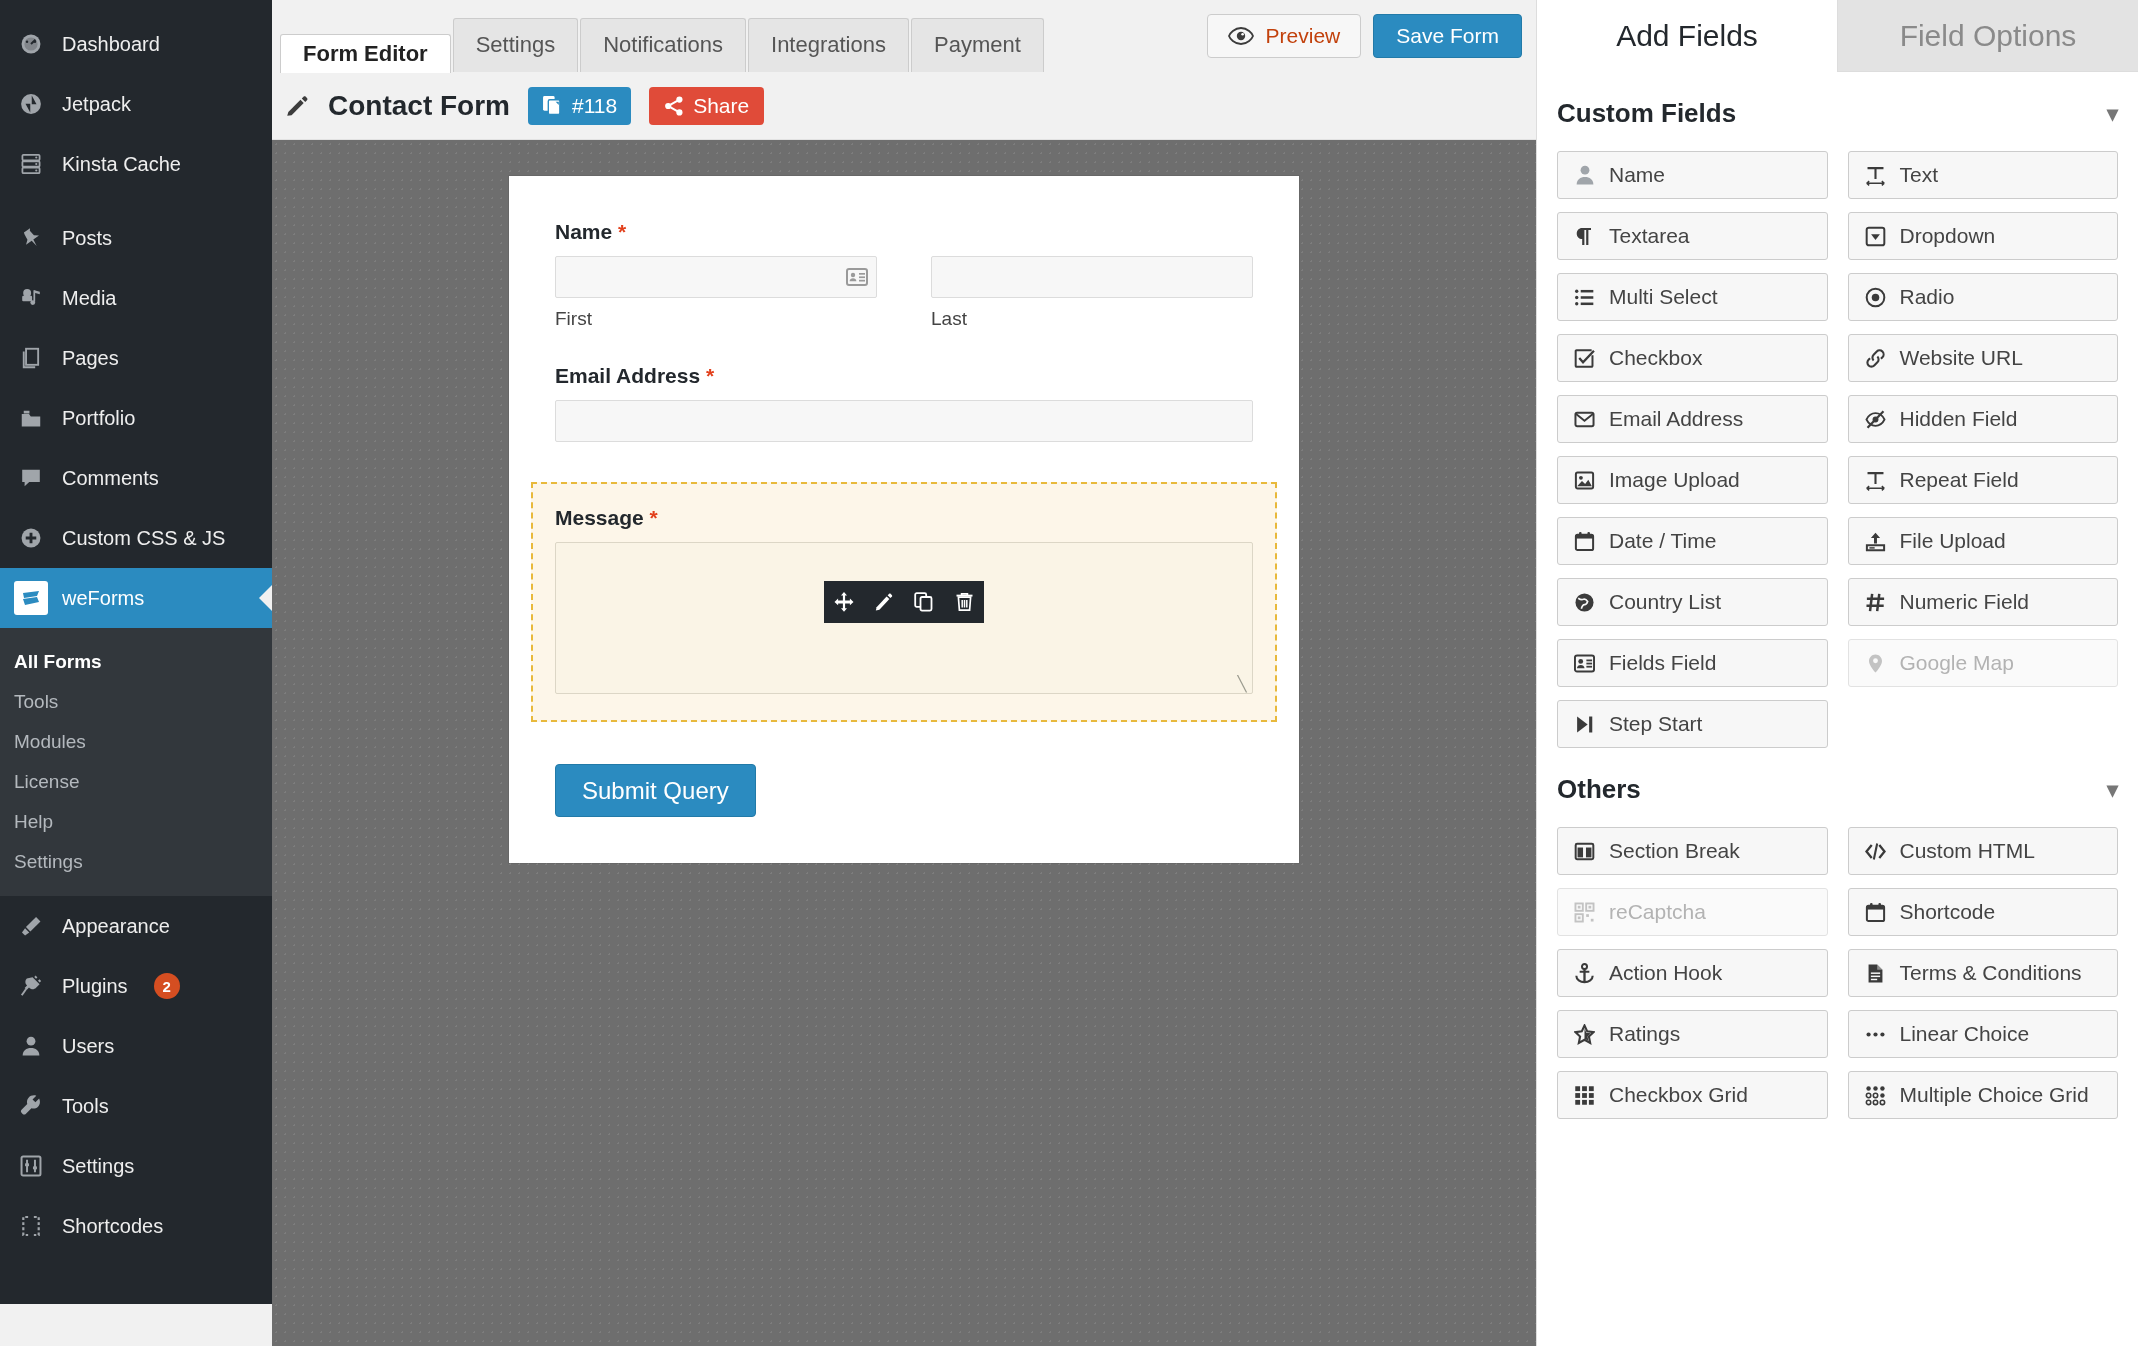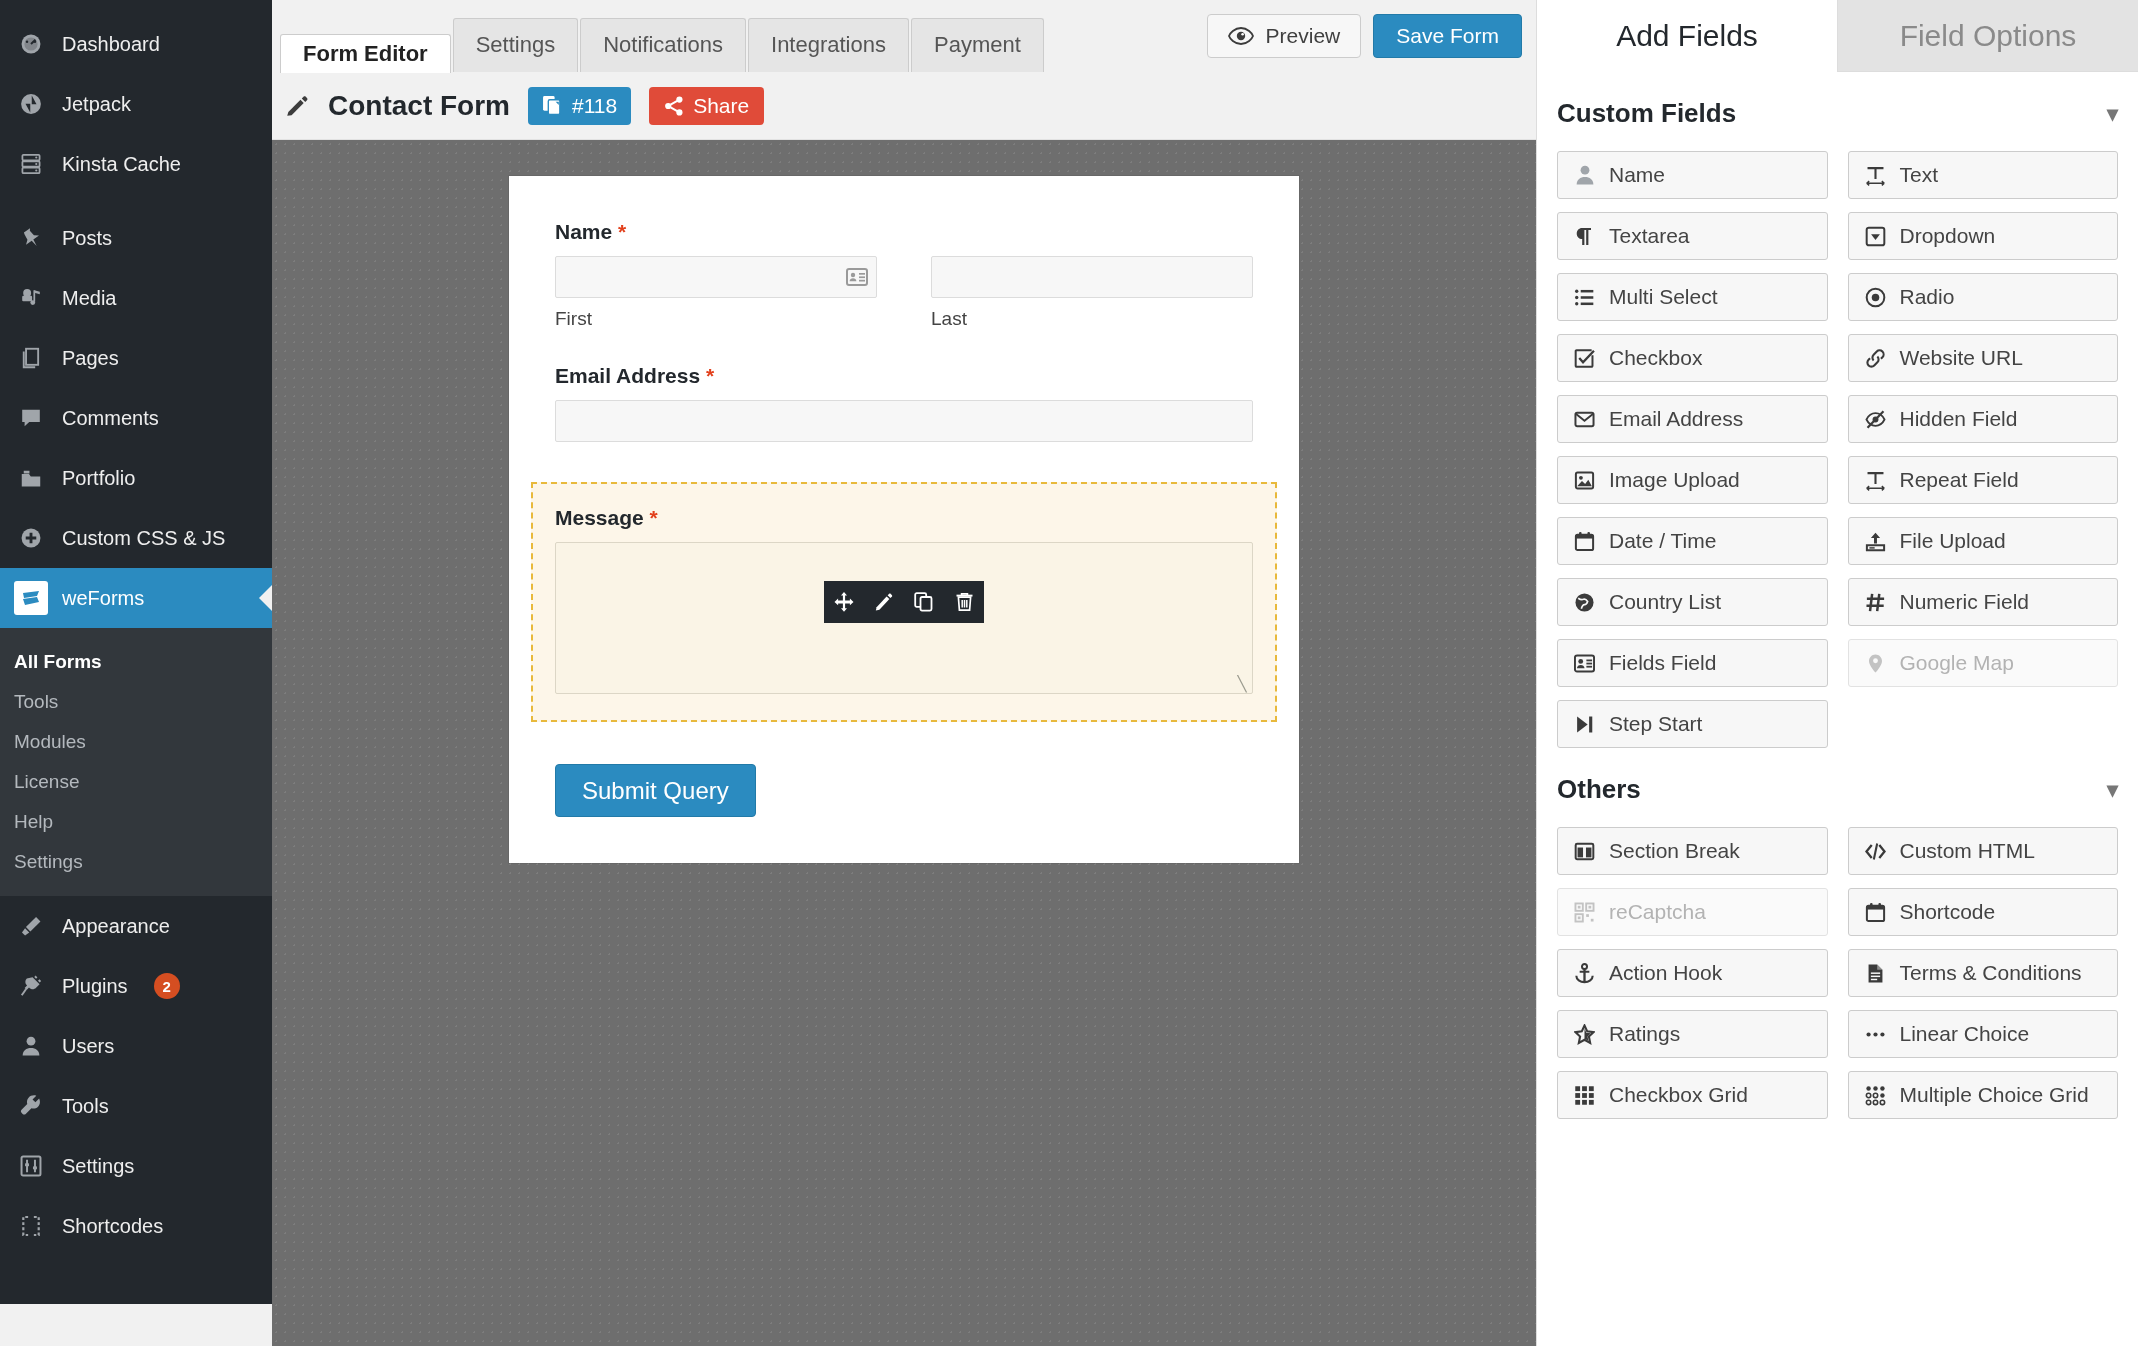--- a/index.html
+++ b/index.html
@@ -70,21 +70,21 @@
     border-radius: 3px 3px 0 0; height: 54px; display: flex; align-items: center;
   }
   .tab.active {
     background: #ffffff; color: #222; font-weight: bold;
     border-color: #ccc; position: relative; z-index: 2;
     height: 39px; margin-bottom: -1px;
   }
   #top-actions { position: absolute; right: 14px; top: 14px; display: flex; gap: 12px; }
   .btn-preview {
     background: #f7f7f7; border: 1px solid #ccc; border-radius: 4px;
-    padding: 0 20px; height: 44px; font-size: 21px; color: #404040;
+    padding: 0 20px; height: 44px; font-size: 21px; color: #c2410c;
     display: flex; align-items: center; gap: 12px; cursor: pointer;
   }
   .btn-save {
     background: #2b8bc0; border: 1px solid #227aa8; border-radius: 4px;
     padding: 0 22px; height: 44px; font-size: 21px; color: #fff;
     display: flex; align-items: center; cursor: pointer;
   }
 
   #titlerow {
     height: 68px; background: #f1f1f1;
@@ -263,33 +263,33 @@
             <svg width="22" height="22" viewBox="0 0 20 20">
               <rect x="5.5" y="1.6" width="11" height="14.6" fill="none" stroke="#a0a5aa" stroke-width="1.7"></rect>
               <path d="M3.4 4.2 v14.2 h10.4" fill="none" stroke="#a0a5aa" stroke-width="1.7"></path>
             </svg>
           </span>
           <span class="sb-lbl">Pages</span>
         </div>
         <div class="sb-item">
           <span class="sb-ico">
             <svg width="22" height="22" viewBox="0 0 20 20">
-              <path d="M2 2.4 h16 v11.2 h-9.6 l-4.2 4 v-4 h-2.2 z" fill="#a0a5aa"></path>
-            </svg>
-          </span>
-          <span class="sb-lbl">Comments</span>
-        </div>
-        <div class="sb-item">
-          <span class="sb-ico">
-            <svg width="22" height="22" viewBox="0 0 20 20">
               <path d="M1.6 6.4 h6.6 l1.6 2.2 h8.6 v9.2 h-16.8 z" fill="#a0a5aa"></path>
               <path d="M3.4 3.4 h5.2 v2.6 h-5.2 z" fill="#a0a5aa"></path>
             </svg>
           </span>
           <span class="sb-lbl">Portfolio</span>
+        </div>
+        <div class="sb-item">
+          <span class="sb-ico">
+            <svg width="22" height="22" viewBox="0 0 20 20">
+              <path d="M2 2.4 h16 v11.2 h-9.6 l-4.2 4 v-4 h-2.2 z" fill="#a0a5aa"></path>
+            </svg>
+          </span>
+          <span class="sb-lbl">Comments</span>
         </div>
         <div class="sb-item">
           <span class="sb-ico">
             <svg width="22" height="22" viewBox="0 0 20 20">
               <circle cx="10" cy="10" r="8.6" fill="#a0a5aa"></circle>
               <path d="M10 5.2 v9.6 M5.2 10 h9.6" stroke="#23282d" stroke-width="2.6"></path>
             </svg>
           </span>
           <span class="sb-lbl">Custom CSS &amp; JS</span>
         </div>

